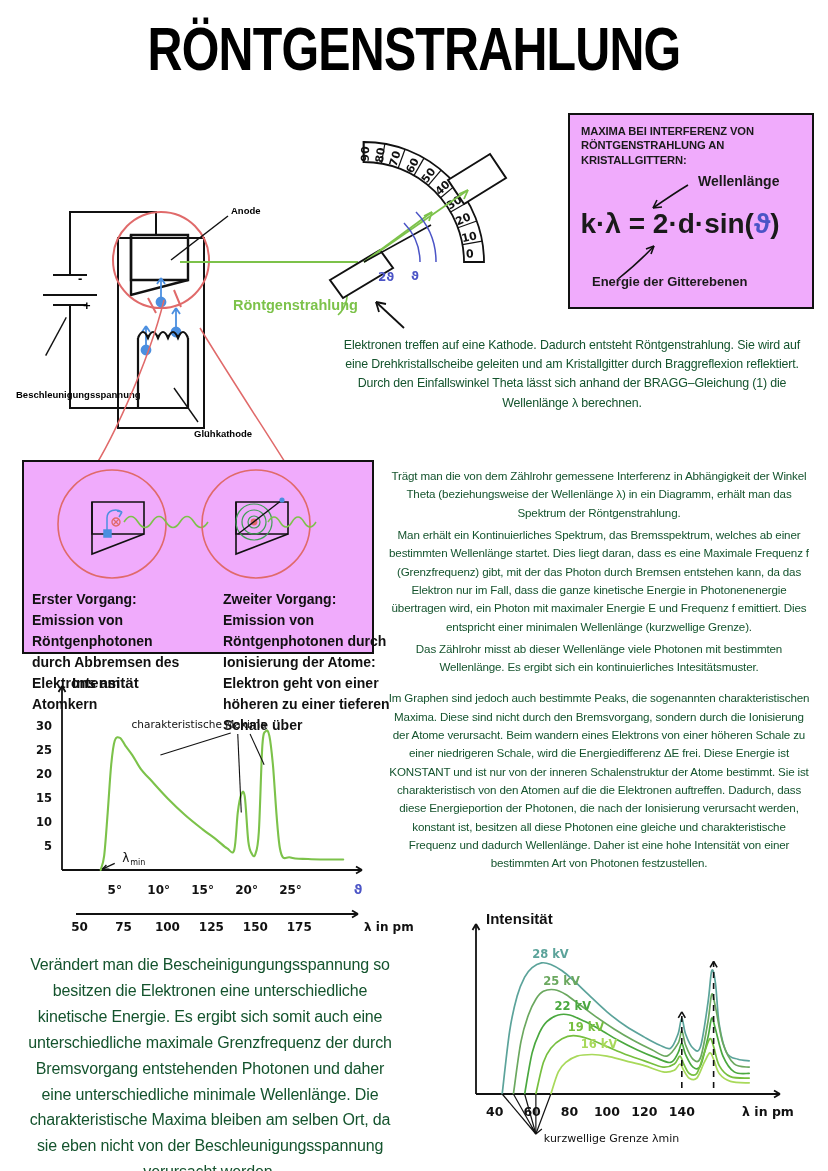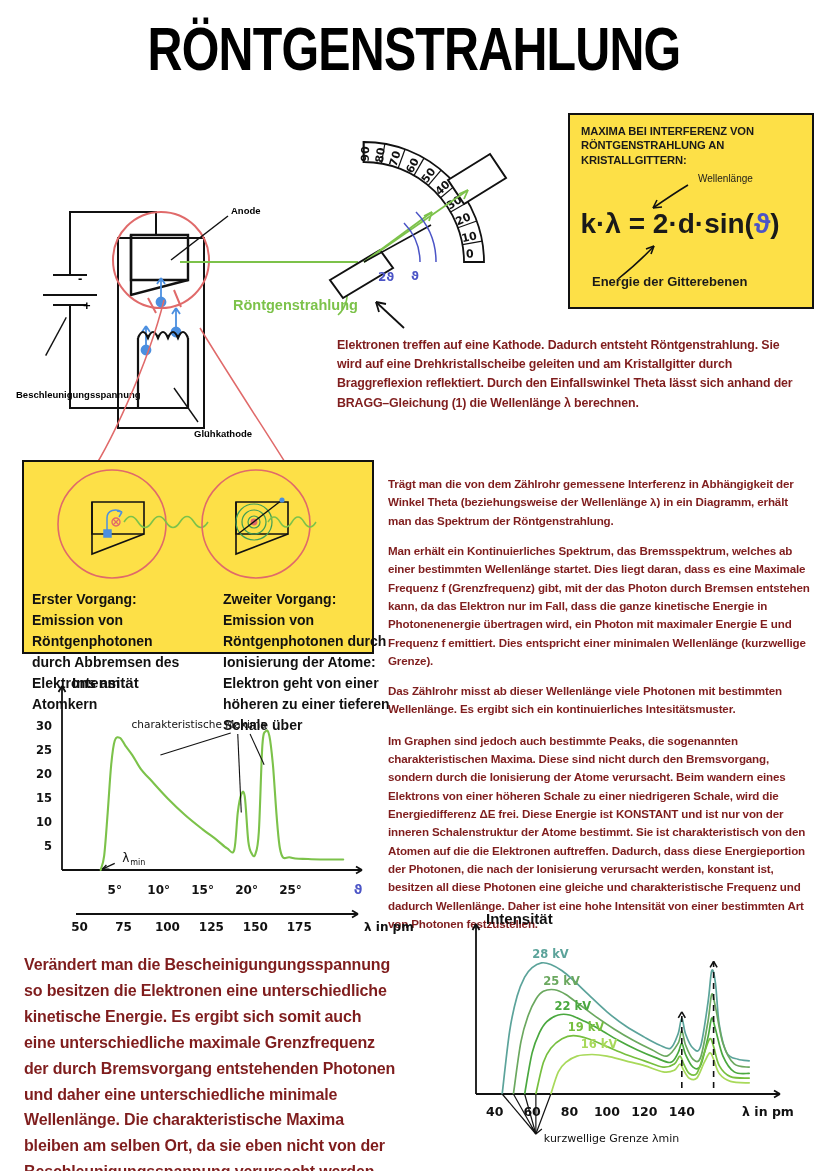--- a/index.html
+++ b/index.html
@@ -5,34 +5,34 @@
   html,body{margin:0;padding:0;background:#ffffff;}
   body{width:828px;height:1171px;position:relative;overflow:hidden;
        font-family:"Liberation Sans",sans-serif;color:#1a1a1a;}
   .abs{position:absolute;}
   
   #title{top:18px;left:0;width:828px;text-align:center;
          font-family:"Liberation Sans",sans-serif;
          font-weight:bold;font-size:62px;letter-spacing:-1px;
          transform:scaleX(0.78);transform-origin:50% 50%;color:#000;line-height:1;}
   
-  .framebox{border:2px solid #111;background:#fde047;}
+  .framebox{border:2px solid #111;background:#f0abfc;}
   #formula-box{top:113px;left:568px;width:242px;height:192px;}
   #formula-head{position:absolute;top:9px;left:11px;width:222px;
       font-weight:bold;font-size:11.2px;line-height:1.28;letter-spacing:-0.1px;}
   #formula-main{position:absolute;top:93px;left:0;width:220px;text-align:center;
       font-weight:bold;font-size:28px;letter-spacing:0px;}
   #formula-main .theta{color:#4b54c6;}
-  #lbl-wellenlaenge{position:absolute;top:58px;left:128px;font-weight:normal;font-size:10px;}
+  #lbl-wellenlaenge{position:absolute;top:58px;left:128px;font-weight:bold;font-size:14px;}
   #lbl-abstand{position:absolute;top:159px;left:22px;font-weight:bold;font-size:13px;}
   
-  .para{font-weight:bold;font-size:12.4px;line-height:1.55;letter-spacing:-0.15px;color:#7f1d1d;}
+  .para{font-weight:normal;font-size:12.4px;line-height:1.55;letter-spacing:-0.15px;color:#14532d;text-align:center;}
   #para-main{top:336px;left:337px;width:470px;}
   #para-right{top:463px;left:388px;width:422px;font-size:11.6px;line-height:1.58;}
-  #para-right p{margin:12px 0 0 0;}
+  #para-right p{margin:4px 0 0 0;}
   #para-right p.gap{margin-top:13px;}
   #para-bottom{top:952px;left:24px;width:372px;font-size:16px;line-height:1.62;}
   
   #inset-box{top:460px;left:22px;width:348px;height:190px;}
   .inset-cap{position:absolute;font-weight:bold;font-size:14px;line-height:1.5;color:#111;}
   #cap-left{top:127px;left:8px;width:150px;}
   #cap-right{top:127px;left:160px;width:176px;margin-left:39px;}
   
   svg{display:block;overflow:visible;}
 </style>

